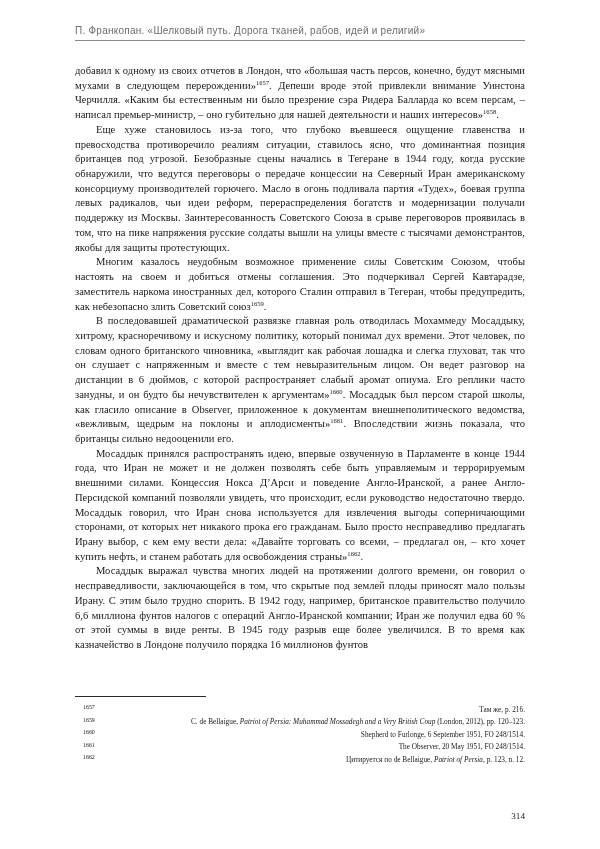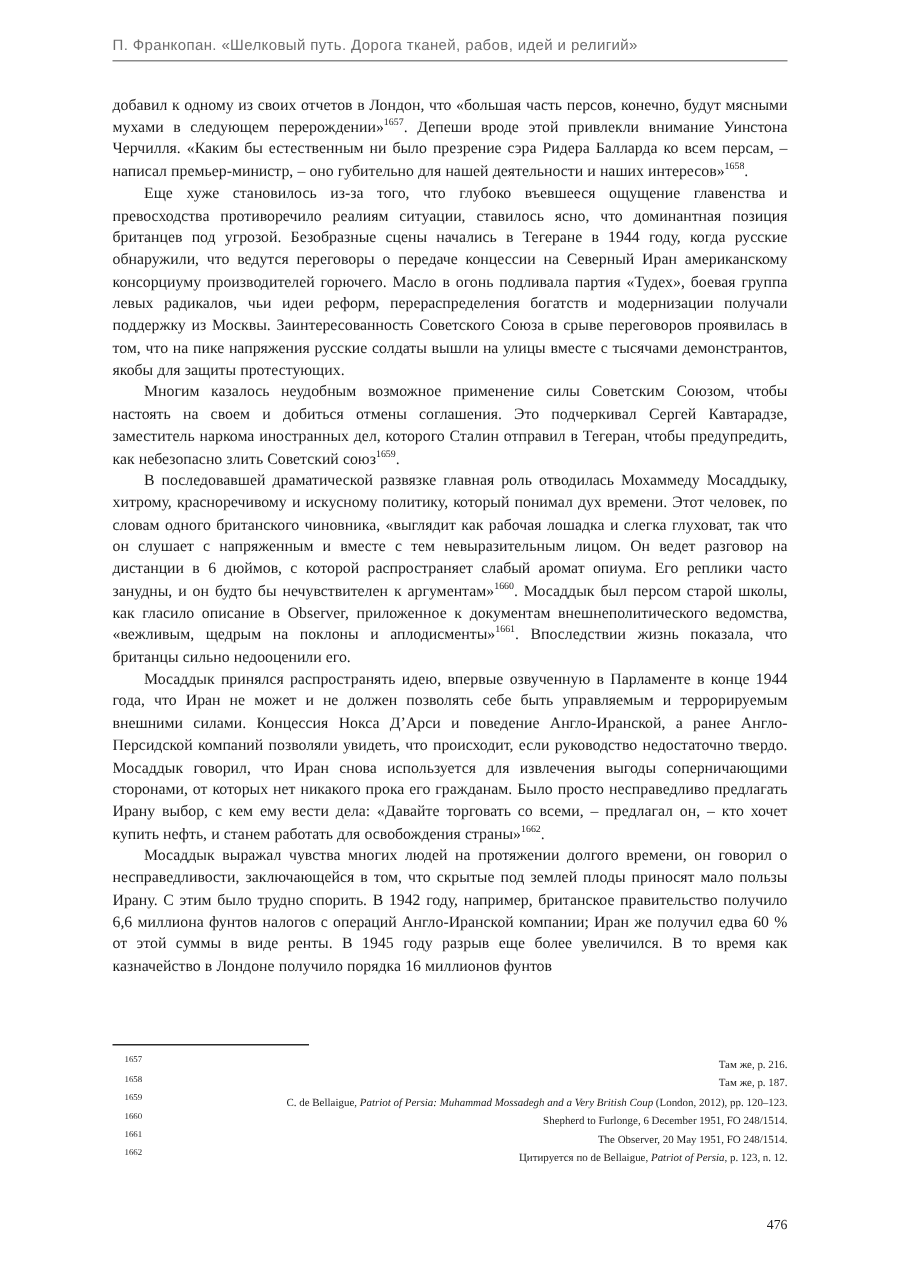--- a/index.html
+++ b/index.html
@@ -123,23 +123,22 @@
       <p class="para">Многим казалось неудобным возможное применение силы Советским Союзом, чтобы настоять на своем и добиться отмены соглашения. Это подчеркивал Сергей Кавтарадзе, заместитель наркома иностранных дел, которого Сталин отправил в Тегеран, чтобы предупредить, как небезопасно злить Советский союз<sup class="fn">1659</sup>.</p>
       <p class="para">В последовавшей драматической развязке главная роль отводилась Мохаммеду Мосаддыку, хитрому, красноречивому и искусному политику, который понимал дух времени. Этот человек, по словам одного британского чиновника, «выглядит как рабочая лошадка и слегка глуховат, так что он слушает с напряженным и вместе с тем невыразительным лицом. Он ведет разговор на дистанции в 6 дюймов, с которой распространяет слабый аромат опиума. Его реплики часто занудны, и он будто бы нечувствителен к аргументам»<sup class="fn">1660</sup>. Мосаддык был персом старой школы, как гласило описание в Observer, приложенное к документам внешнеполитического ведомства, «вежливым, щедрым на поклоны и аплодисменты»<sup class="fn">1661</sup>. Впоследствии жизнь показала, что британцы сильно недооценили его.</p>
       <p class="para">Мосаддык принялся распространять идею, впервые озвученную в Парламенте в конце 1944 года, что Иран не может и не должен позволять себе быть управляемым и террорируемым внешними силами. Концессия Нокса Д’Арси и поведение Англо-Иранской, а ранее Англо-Персидской компаний позволяли увидеть, что происходит, если руководство недостаточно твердо. Мосаддык говорил, что Иран снова используется для извлечения выгоды соперничающими сторонами, от которых нет никакого прока его гражданам. Было просто несправедливо предлагать Ирану выбор, с кем ему вести дела: «Давайте торговать со всеми, – предлагал он, – кто хочет купить нефть, и станем работать для освобождения страны»<sup class="fn">1662</sup>.</p>
       <p class="para">Мосаддык выражал чувства многих людей на протяжении долгого времени, он говорил о несправедливости, заключающейся в том, что скрытые под землей плоды приносят мало пользы Ирану. С этим было трудно спорить. В 1942 году, например, британское правительство получило 6,6 миллиона фунтов налогов с операций Англо-Иранской компании; Иран же получил едва 60 % от этой суммы в виде ренты. В 1945 году разрыв еще более увеличился. В то время как казначейство в Лондоне получило порядка 16 миллионов фунтов</p>
     </div>
 
   <div class="footnotes">
     <div class="fn-rule"></div>
     <div id="fn-list">
         <div class="fn-item"><span class="fn-num">1657</span><span>Там же, p. 216.</span></div>
-        <div class="fn-item"><span class="fn-num">1658</span><span>Там же, p. 187.</span></div>
         <div class="fn-item"><span class="fn-num">1659</span><span>C. de Bellaigue, <i>Patriot of Persia: Muhammad Mossadegh and a Very British Coup</i> (London, 2012), pp. 120–123.</span></div>
-        <div class="fn-item"><span class="fn-num">1660</span><span>Shepherd to Furlonge, 6 December 1951, FO 248/1514.</span></div>
+        <div class="fn-item"><span class="fn-num">1660</span><span>Shepherd to Furlonge, 6 September 1951, FO 248/1514.</span></div>
         <div class="fn-item"><span class="fn-num">1661</span><span>The Observer, 20 May 1951, FO 248/1514.</span></div>
         <div class="fn-item"><span class="fn-num">1662</span><span>Цитируется по de Bellaigue, <i>Patriot of Persia</i>, p. 123, n. 12.</span></div>
       </div>
   </div>
 
-  <div class="page-number">476</div>
+  <div class="page-number">314</div>
 
 </div>
 
 </body></html>

